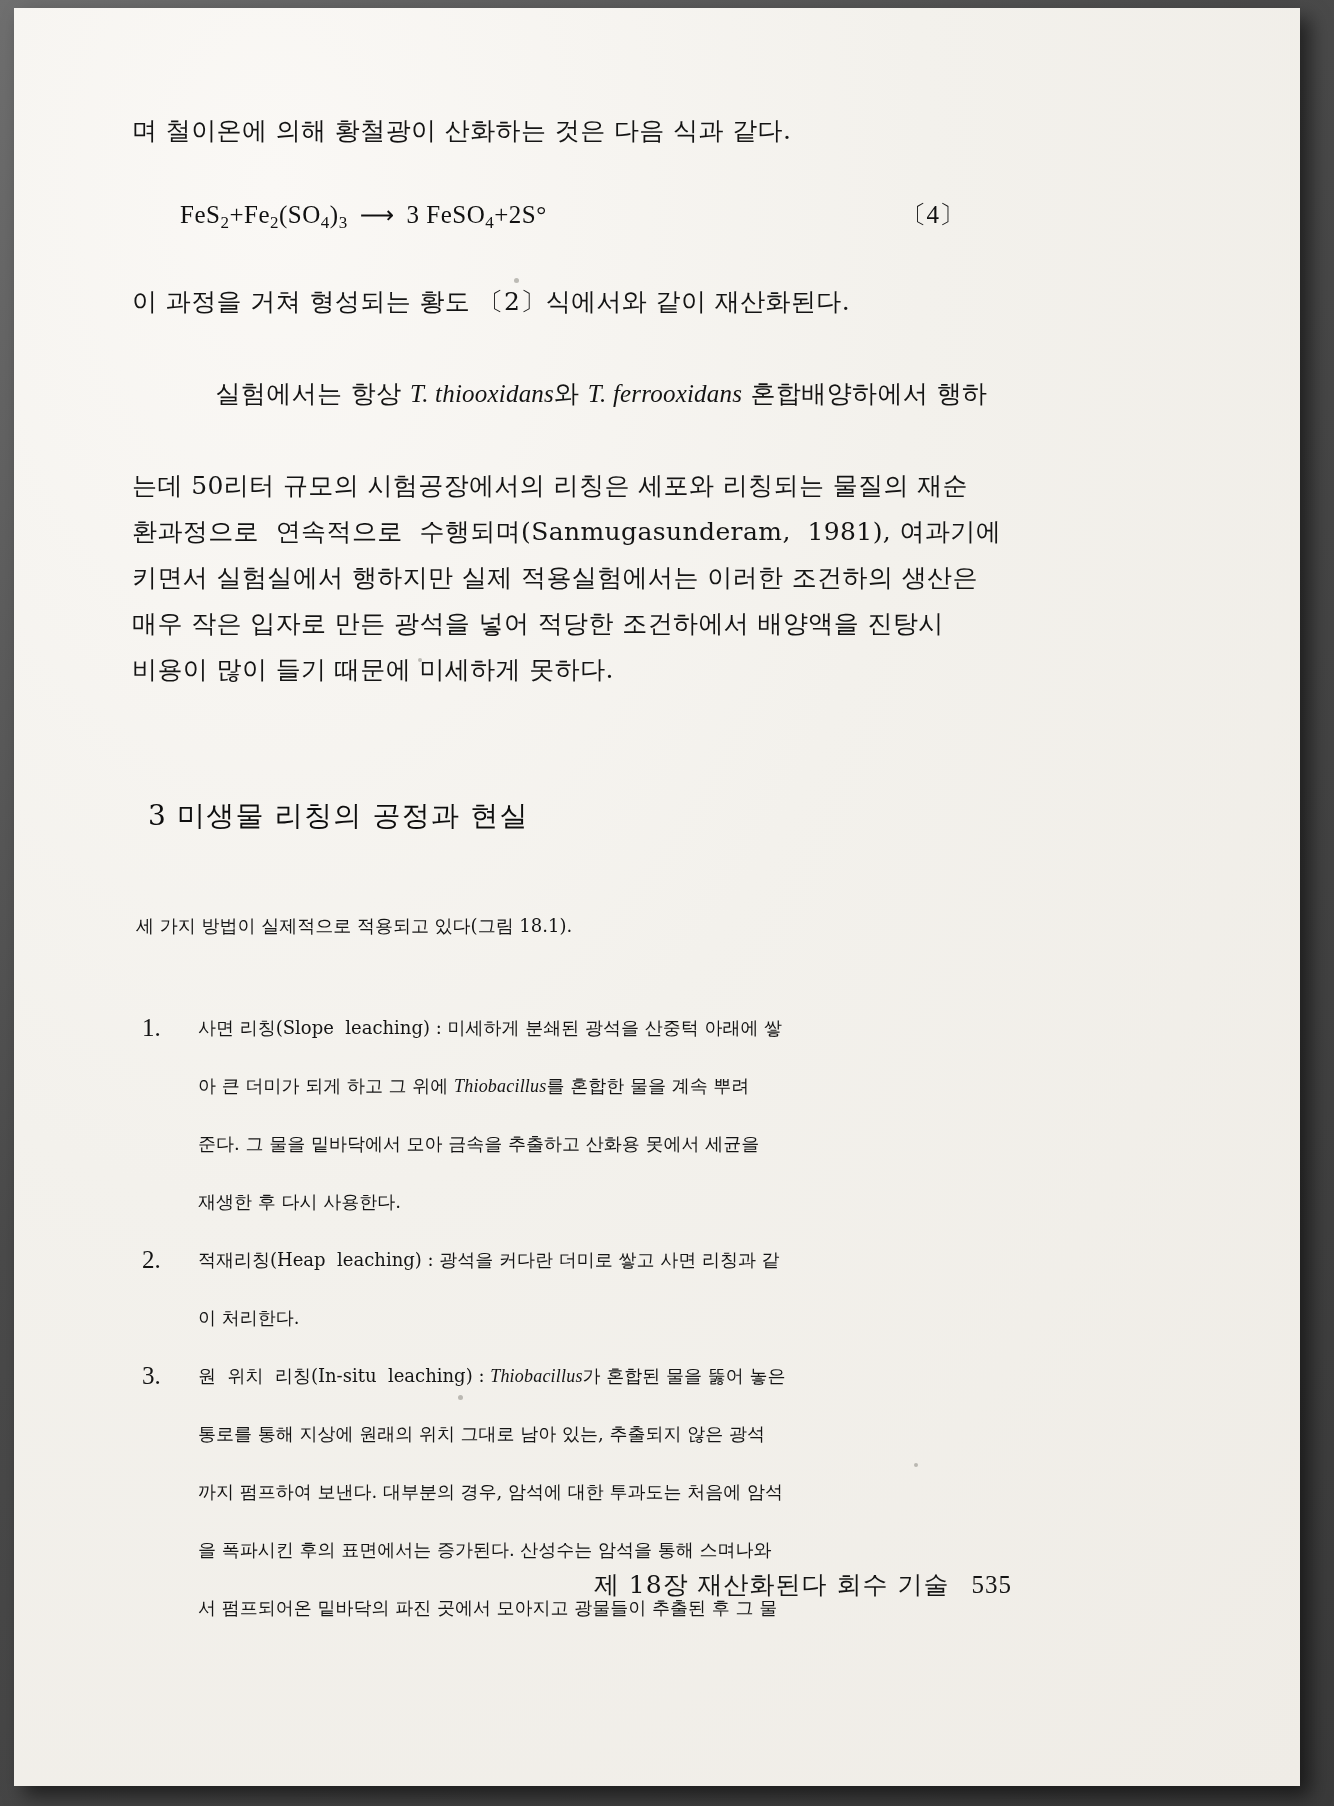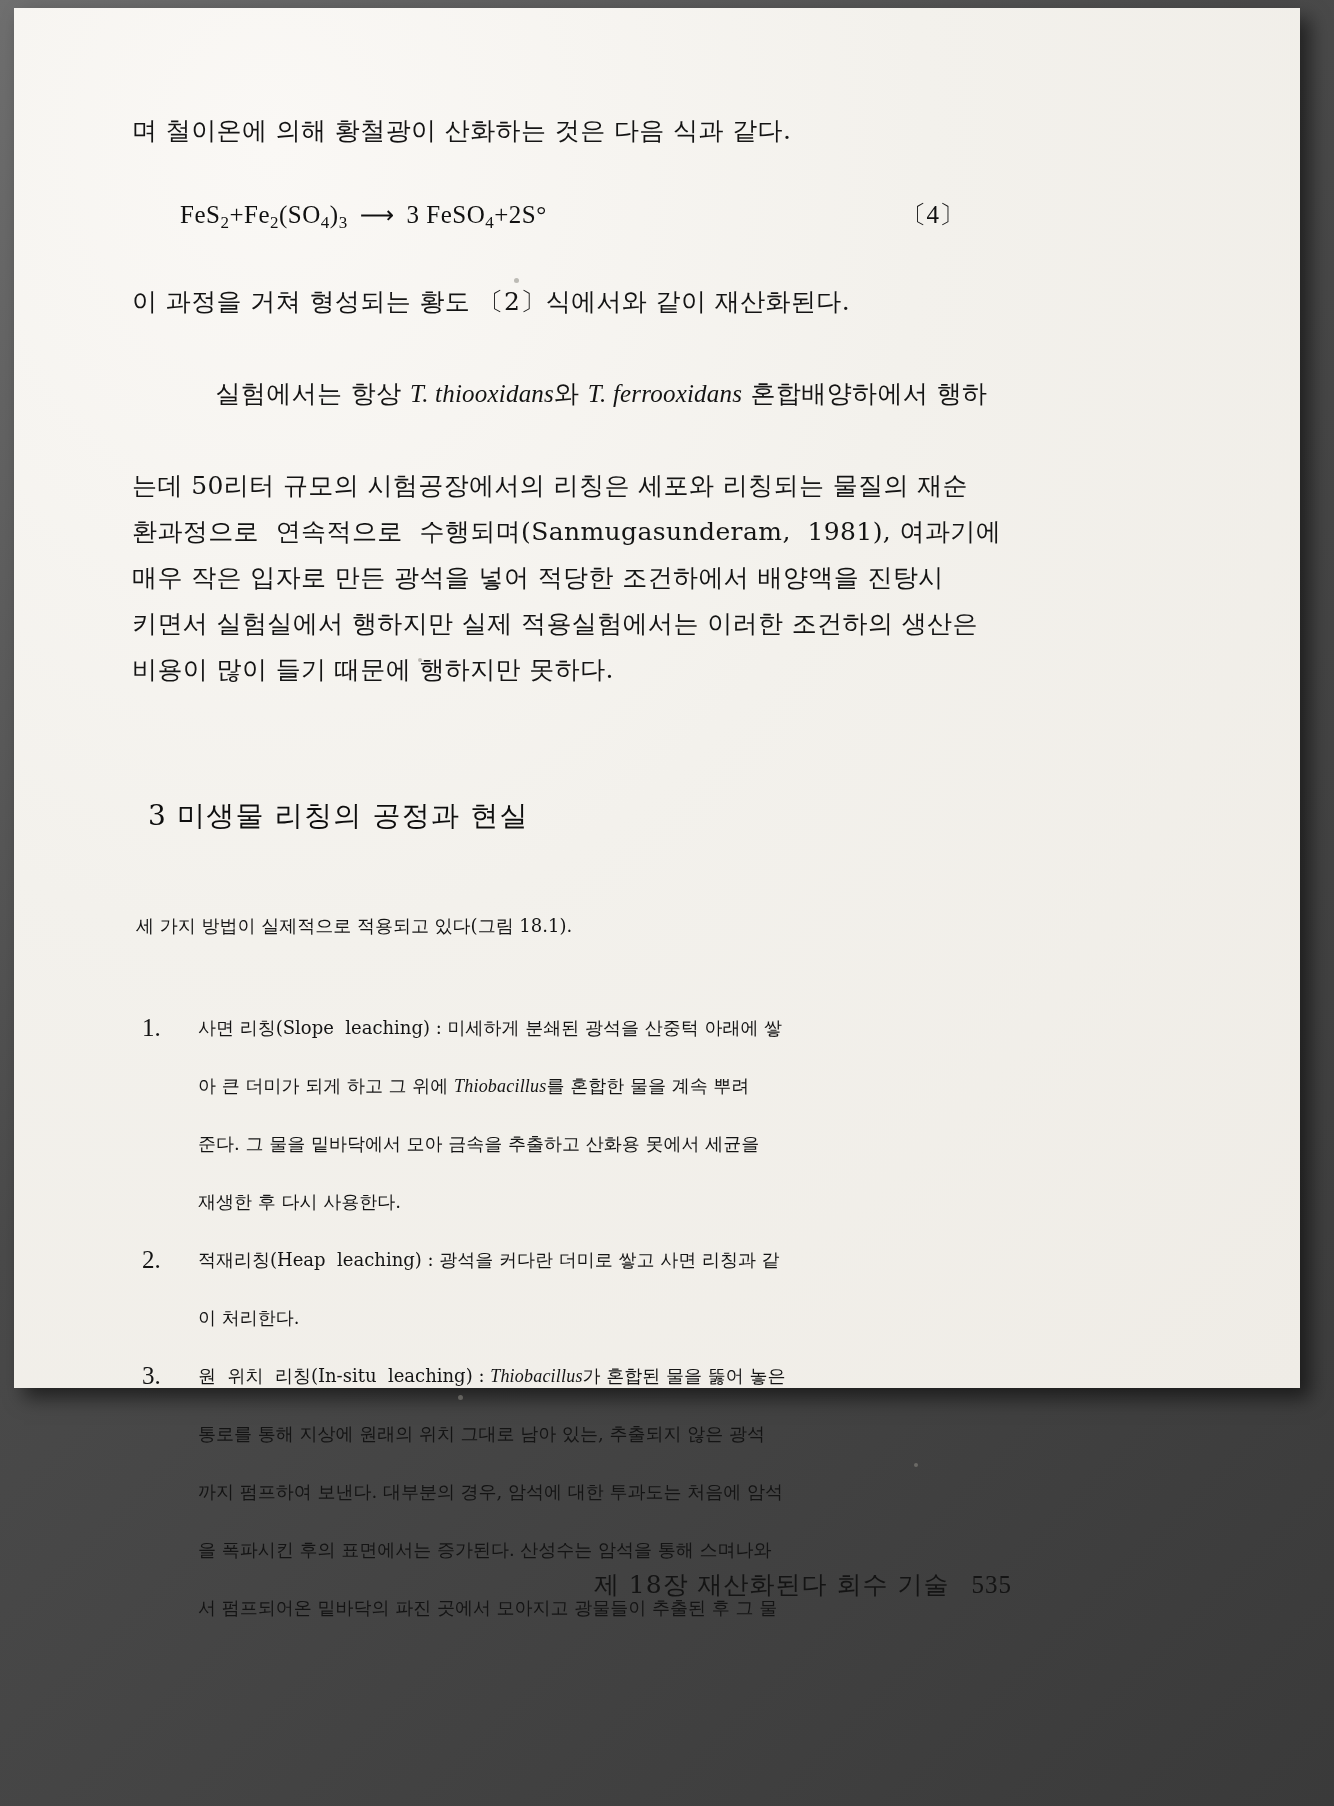--- a/index.html
+++ b/index.html
@@ -18,21 +18,21 @@
     left: 0; top: 0;
     width: 1334px;
     height: 1806px;
     background: linear-gradient(135deg, #6f6f6f 0%, #4a4a4a 40%, #3a3a3a 100%);
   }
   .page {
     position: absolute;
     left: 14px;
     top: 8px;
     width: 1286px;
-    height: 1380px;
+    height: 1778px;
     background: #404040;
     box-shadow: 10px 10px 18px rgba(0,0,0,0.55);
   }
   .page-inner {
     position: absolute;
     left: 0; top: 0; right: 0; bottom: 0;
     background:
       radial-gradient(ellipse at 20% 10%, #faf8f5 0%, #f3f1ec 45%, #efece6 100%);
   }
   .content {
@@ -181,23 +181,23 @@
         <div class="eq-num">〔4〕</div>
       </div>
 
       <p class="body-line ko">이 과정을 거쳐 형성되는 황도 〔2〕식에서와 같이 재산화된다.</p>
 
       <p class="body-line ko">
           실험에서는 항상 <i class="sci">T. thiooxidans</i>와 <i class="sci">T. ferrooxidans</i> 혼합배양하에서 행하
       </p>
       <p class="body-line ko">는데 50리터 규모의 시험공장에서의 리칭은 세포와 리칭되는 물질의 재순</p>
       <p class="body-line ko">환과정으로  연속적으로  수행되며(Sanmugasunderam,  1981), 여과기에</p>
+      <p class="body-line ko">키면서 실험실에서 행하지만 실제 적용실험에서는 이러한 조건하의 생산은</p>
       <p class="body-line ko">매우 작은 입자로 만든 광석을 넣어 적당한 조건하에서 배양액을 진탕시</p>
-      <p class="body-line ko">키면서 실험실에서 행하지만 실제 적용실험에서는 이러한 조건하의 생산은</p>
-      <p class="body-line ko">비용이 많이 들기 때문에 행하지만 못하다.</p>
+      <p class="body-line ko">비용이 많이 들기 때문에 미세하게 못하다.</p>
 
       <div class="gap-lg"></div>
       <div class="gap-md"></div>
 
       <h2 class="heading ko">3 미생물 리칭의 공정과 현실</h2>
 
       <div class="gap-lg"></div>
 
       <p class="intro-line ko">세 가지 방법이 실제적으로 적용되고 있다(그림  18.1).</p>
 

